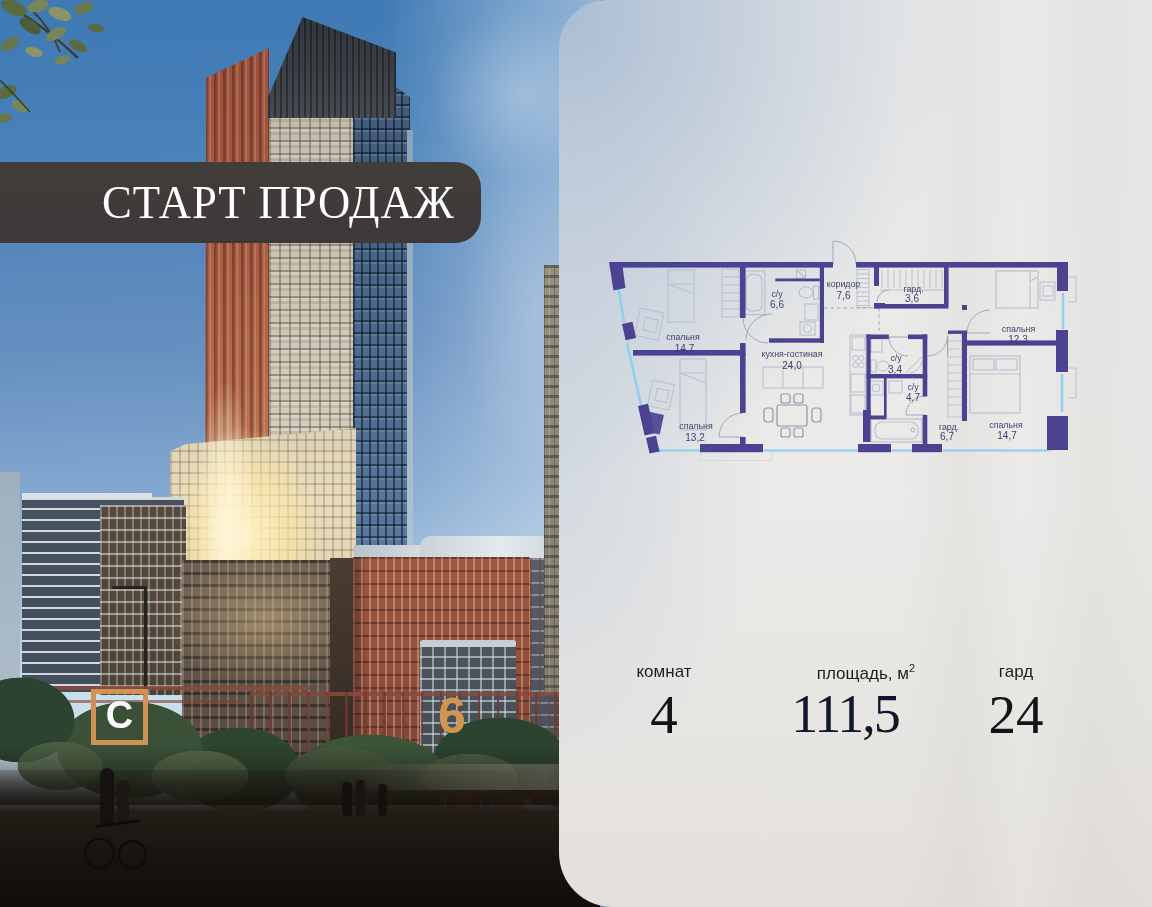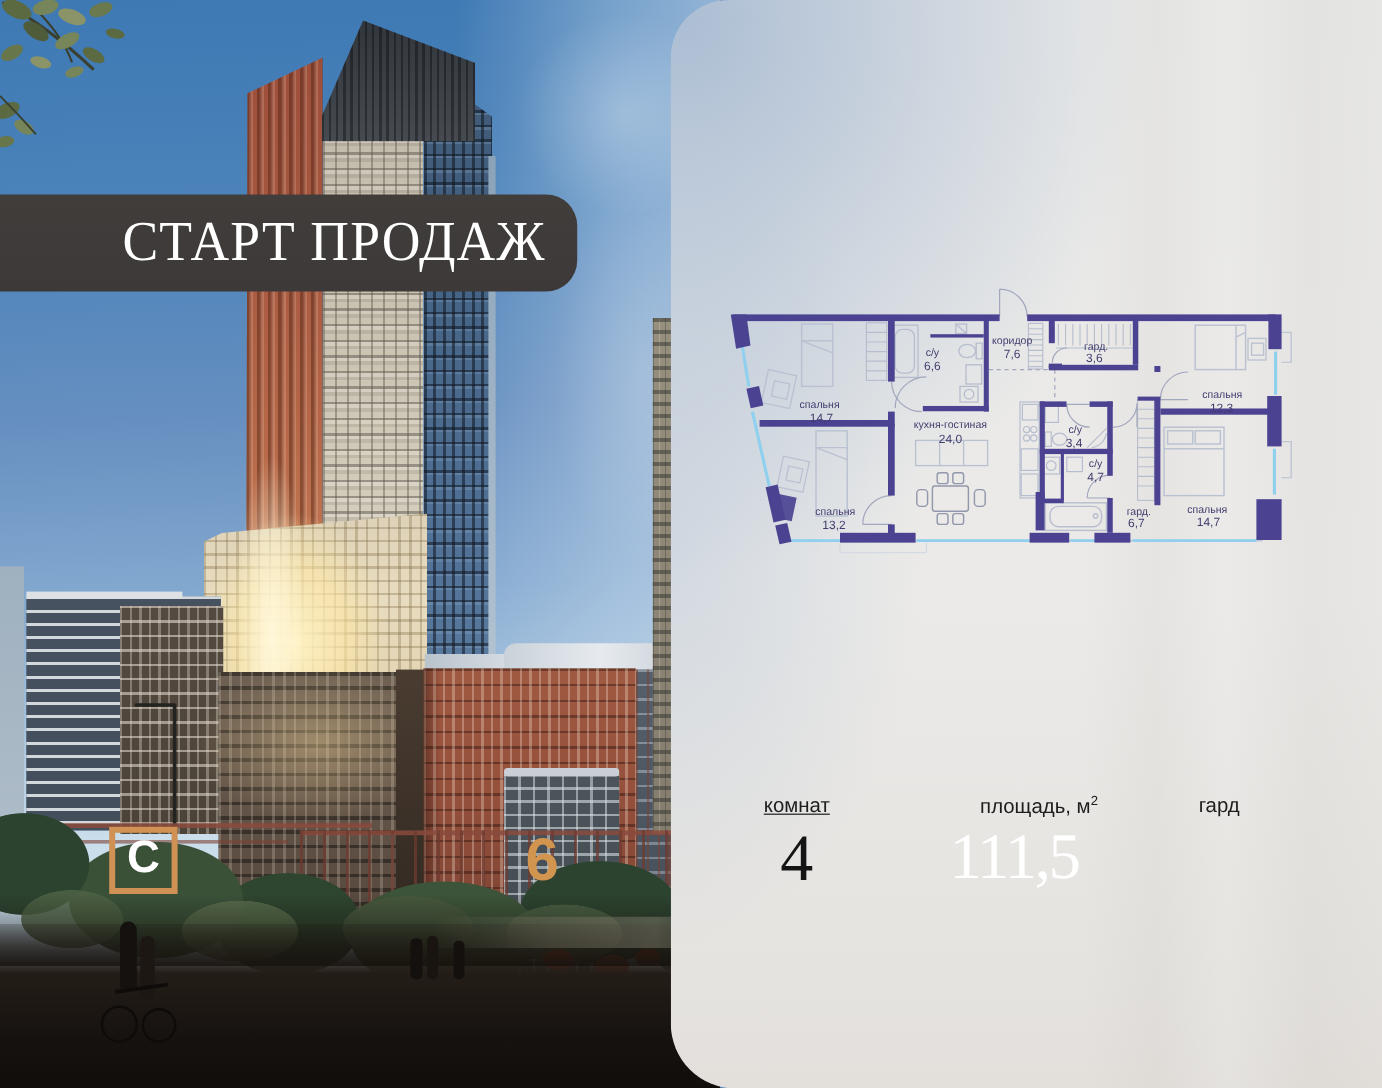--- a/index.html
+++ b/index.html
@@ -449,19 +449,20 @@
 
   <div class="abs" style="left:0;top:162px;width:481px;height:81px;border-radius:0 26px 26px 0;
     background:linear-gradient(180deg,#413d3b,#3d3938);"></div>
   <div class="abs" style="left:102px;top:162px;width:420px;height:81px;color:#fff;white-space:nowrap;transform:scaleX(0.95);transform-origin:0 0;
     font-family:'Liberation Serif',serif;font-size:47px;letter-spacing:1px;line-height:80px;">СТАРТ ПРОДАЖ</div>
 
   <div class="abs" style="left:91px;top:689px;width:57px;height:56px;border:5px solid #cf9254;box-sizing:border-box;"></div>
   <div class="abs" style="left:91px;top:689px;width:57px;height:56px;color:#fff;font-weight:bold;font-size:38px;line-height:53px;text-align:center;">С</div>
   <div class="abs" style="left:438px;top:692px;width:40px;height:50px;color:#d2954f;font-weight:bold;font-size:50px;line-height:48px;">6</div>
 
-  <div class="abs" style="left:604px;top:662px;width:120px;text-align:center;color:#1d1d1d;font-size:17px;text-decoration:underline;">комнат</div>
+  <div class="abs" style="left:604px;top:662px;width:120px;text-align:center;color:#1d1d1d;font-size:17px;">комнат</div>
   <div class="abs" style="left:604px;top:683px;width:120px;text-align:center;color:#141414;font-family:'Liberation Serif',serif;font-size:55px;">4</div>
   <div class="abs" style="left:775px;top:662px;width:140px;text-align:right;color:#1d1d1d;font-size:17px;">площадь, м<sup style="font-size:11px;">2</sup></div>
-  <div class="abs" style="left:775px;top:683px;width:140px;text-align:center;color:#ffffff;font-family:'Liberation Serif',serif;font-size:54px;letter-spacing:-2px;">111,5</div>
+  <div class="abs" style="left:775px;top:683px;width:140px;text-align:center;color:#0f172a;font-family:'Liberation Serif',serif;font-size:54px;letter-spacing:-2px;">111,5</div>
   <div class="abs" style="left:956px;top:662px;width:120px;text-align:center;color:#1d1d1d;font-size:17px;">гард</div>
+  <div class="abs" style="left:956px;top:683px;width:120px;text-align:center;color:#141414;font-family:'Liberation Serif',serif;font-size:55px;">24</div>
 
 </div>
 
 </body></html>

